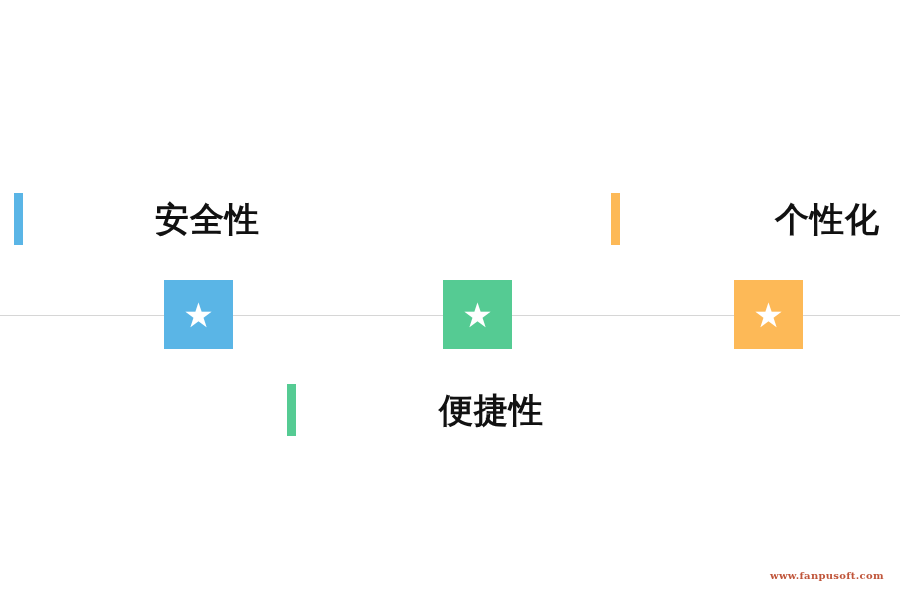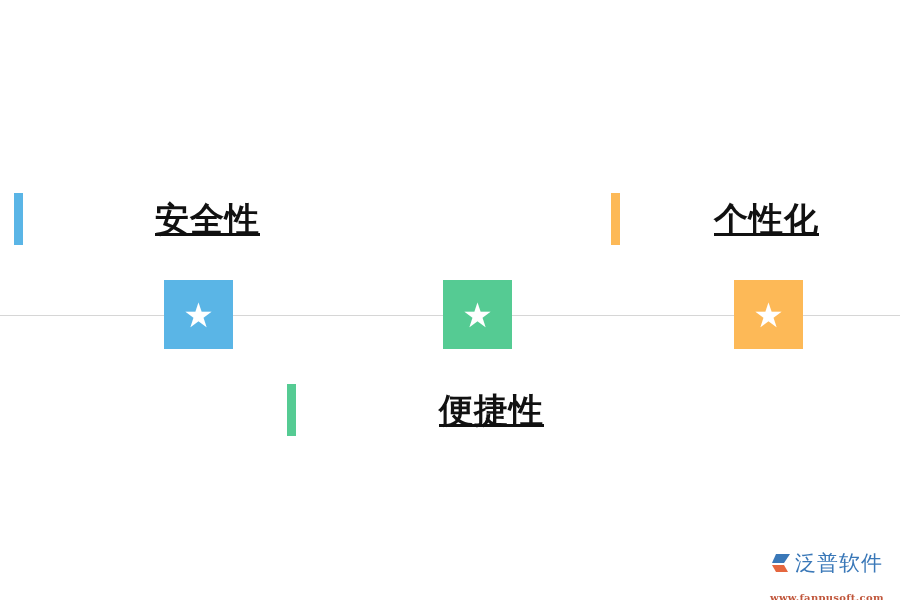--- a/index.html
+++ b/index.html
@@ -1,20 +1,20 @@
 <!DOCTYPE html>
 <html><head>
 <meta charset="utf-8">
 <style>
   html, body { margin:0; padding:0; }
   body { width:900px; height:600px; background:#ffffff; position:relative; overflow:hidden;
          font-family: "DejaVu Sans", sans-serif; }
   .axis { position:absolute; left:0; top:315px; width:900px; height:1px; background:#d6d6d6; }
   .bar { position:absolute; width:9px; height:52px; }
-  .label { position:absolute; font-size:34px; font-weight:bold; color:#111; letter-spacing:1px; line-height:1;text-decoration:underline; }
+  .label { position:absolute; font-size:34px; font-weight:bold; color:#111; letter-spacing:1px; line-height:1; }
   .node { position:absolute; width:69px; height:69px; display:flex; align-items:center; justify-content:center;
           color:#fff; font-size:34px; line-height:1; }
   .logo { position:absolute; left:770px; top:552px; width:125px; }
   .logo-top { display:flex; align-items:center; }
   .logo-mark { width:22px; height:22px; position:relative; margin-right:3px; }
   .logo-text { font-size:21px; color:#3a78b8; letter-spacing:1px; line-height:1; }
   .logo-url { font-family:"DejaVu Serif", serif; font-size:10px; color:#c0553a; margin-top:18px; letter-spacing:0.3px;font-weight:bold; }
 </style>
 </head>
 <body>
@@ -27,29 +27,20 @@
   <span>★</span>
 </div>
 
 <div class="node" style="left:443px; top:280px; background:#55cb93;">
   <span>★</span>
 </div>
 <div class="bar" style="left:287px; top:384px; background:#55cb93;"></div>
 <div class="label" style="left:427px; top:393px;margin-left:12px;">便捷性</div>
 
 <div class="bar" style="left:611px; top:193px; background:#fdb957;"></div>
-<div class="label" style="left:714px; top:202px;">个性化</div>
+<div class="label" style="left:775px; top:202px;">个性化</div>
 <div class="node" style="left:734px; top:280px; background:#fdb957;">
   <span>★</span>
 </div>
 
 <div class="logo">
-  <div class="logo-top">
-    <div class="logo-mark">
-      <svg width="22" height="22" viewBox="0 0 22 22">
-        <polygon points="6,2 20,2 14,11 2,11" fill="#3a78b8"></polygon>
-        <polygon points="2,13 14,13 18,20 6,20" fill="#e5673f"></polygon>
-      </svg>
-    </div>
-    <span class="logo-text">泛普软件</span>
-  </div>
   <div class="logo-url">www.fanpusoft.com</div>
 </div>
 
 </body></html>

